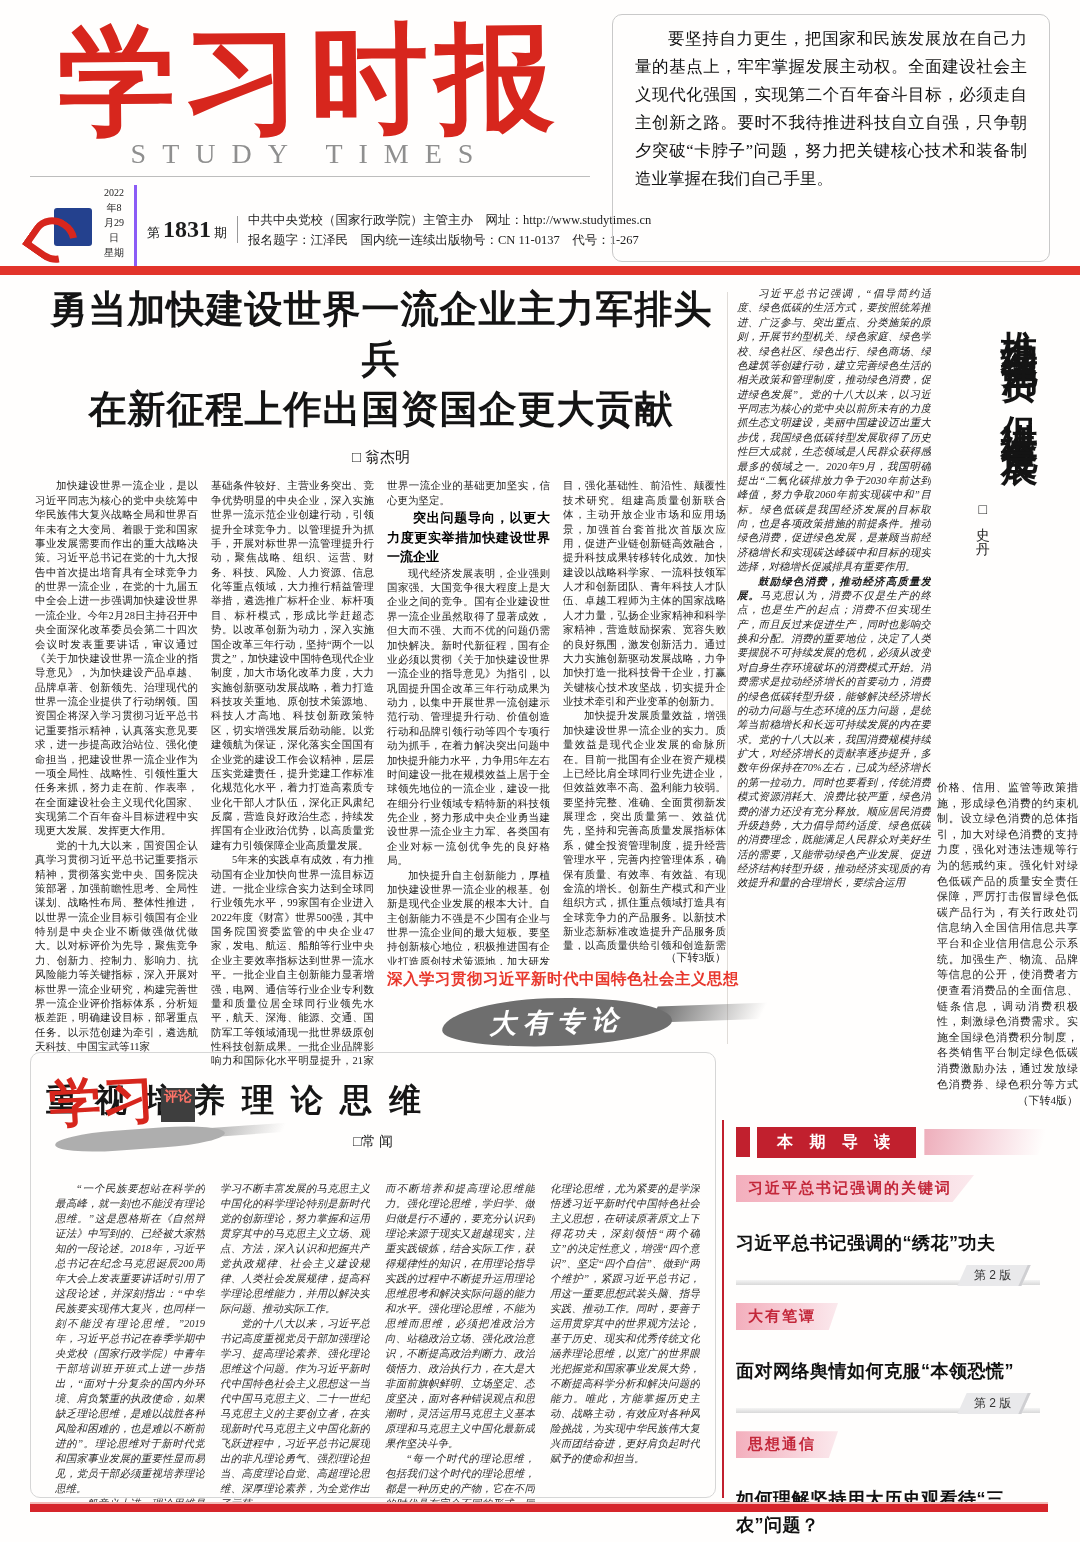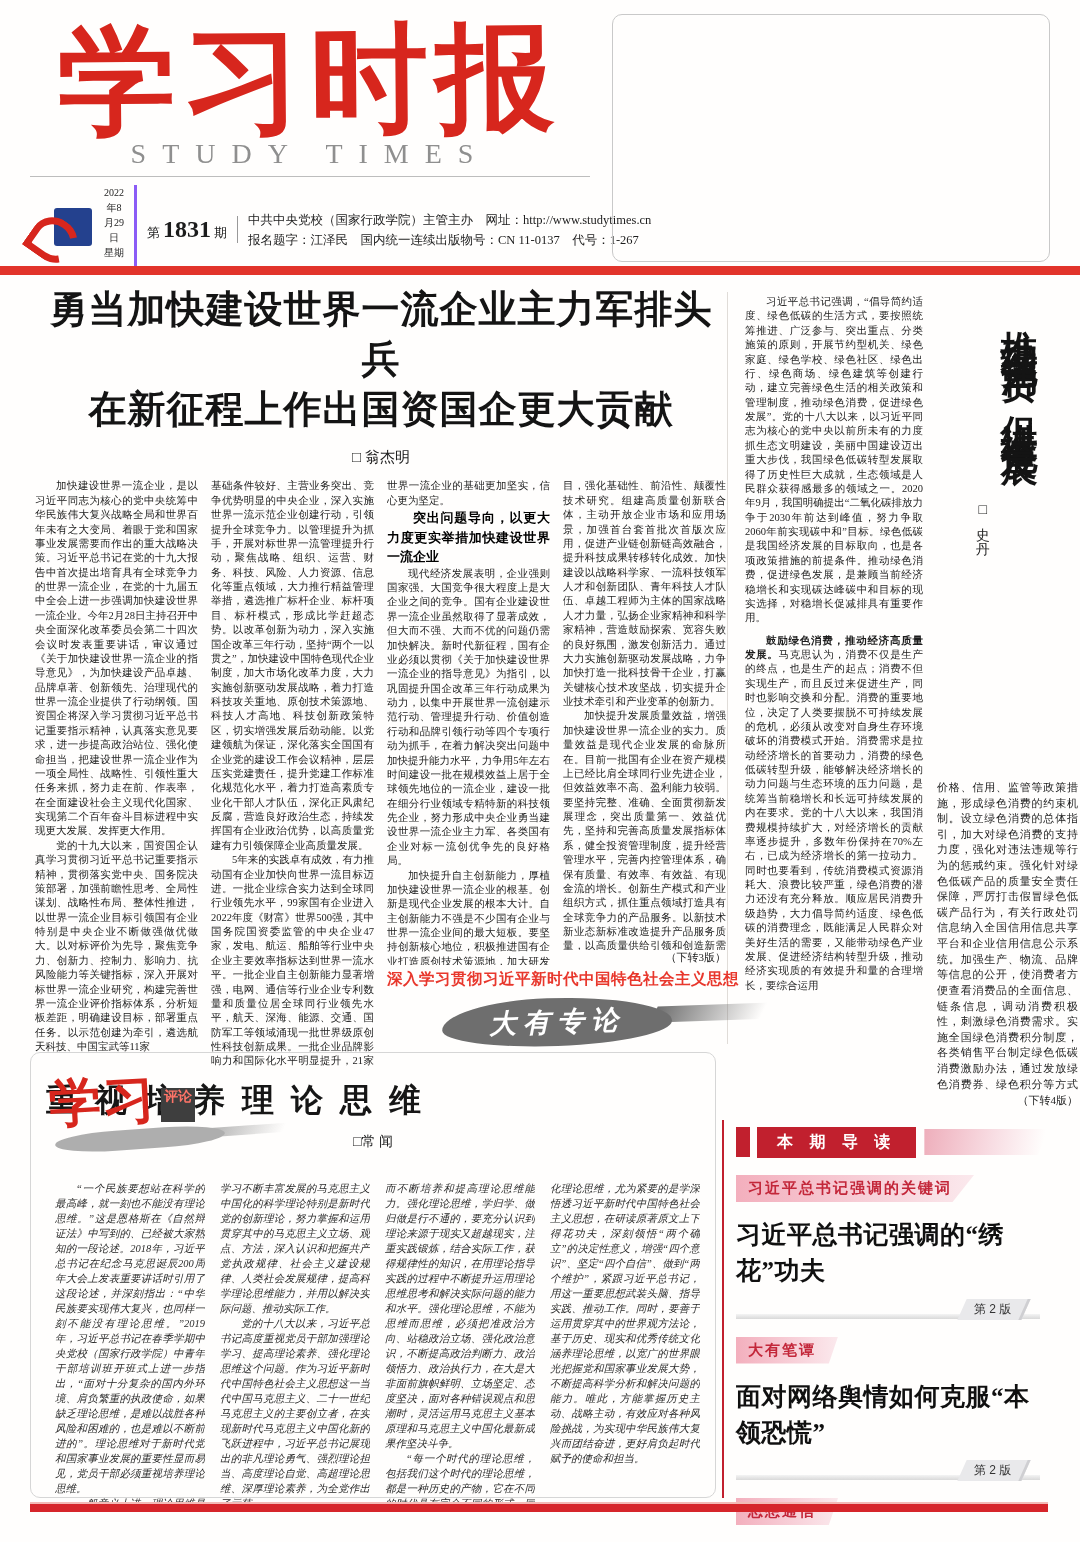--- a/index.html
+++ b/index.html
@@ -57,21 +57,21 @@
          border-radius:46% 54% 50% 50% / 60% 55% 45% 40%;transform:rotate(-2deg);
          display:flex;align-items:center;justify-content:center;}
   .brush:after{content:"";position:absolute;right:-92px;top:12px;width:110px;height:16px;
                background:linear-gradient(to right,#6e6e6e,rgba(110,110,110,0));transform:skewX(-28deg);}
   .brush-label{color:#fff;font-size:27px;font-weight:bold;font-style:italic;letter-spacing:7px;
                font-family:"DejaVu Serif",serif;}
 
   
   .green{position:absolute;left:737px;top:287px;width:341px;display:flex;}
   .gcol1{width:194px;height:833px;overflow:hidden;font-size:10.5px;line-height:1.37;text-align:justify;}
-  .gcol1 p{margin:8px;}
+  .gcol1 p{margin:0;font-style:italic;}
   .blead{font-weight:bold;}
   .gright{width:141px;margin-left:6px;display:flex;flex-direction:column;}
   .ghead{height:488px;display:flex;justify-content:center;}
   .gbyline{writing-mode:vertical-rl;font-size:14px;margin-top:215px;margin-right:6px;color:#222;height:120px;}
   .gtitle{writing-mode:vertical-rl;font-size:37px;font-weight:900;letter-spacing:7px;line-height:1.2;
           color:#141414;margin-top:14px;font-family:"DejaVu Serif",serif;}
   .gcol2{height:340px;margin-top:5px;display:flex;flex-direction:column;font-size:11px;line-height:1.42;
          text-align:justify;}
   .gcol2 .coltext p{margin:0;}
 
@@ -103,22 +103,22 @@
   .dg-bar{width:14px;height:30px;background:#c1202e;margin-right:7px;}
   .dg-label{background:#c1202e;color:#fff;font-size:16px;font-weight:bold;letter-spacing:6px;
             padding:5px 20px;}
   .dg-tail{flex:1;height:26px;margin-left:8px;
            background:linear-gradient(100deg,#eeaebb 0%,#f8dde3 55%,rgba(255,255,255,0) 95%);
            clip-path:polygon(0 0,100% 0,92% 100%,0 100%);}
   .dg-item{margin-top:17px;}
   .dg-tag{display:inline-block;background:linear-gradient(to right,#f3afbd,#fbe9ed);color:#c3273a;
           font-size:15px;font-weight:bold;letter-spacing:2px;padding:4px 22px 4px 12px;
           clip-path:polygon(0 0,100% 0,91% 100%,0 100%);}
-  .dg-title{font-family:Liberation Serif, serif;font-size:25px;font-weight:bold;color:#101010;
-            margin:15px 2px 10px 0;line-height:1.45;letter-spacing:0.5px;}
+  .dg-title{font-family:Liberation Sans, sans-serif;font-size:18px;font-weight:bold;color:#101010;
+            margin:28px 2px 10px 0;line-height:1.45;letter-spacing:0.5px;}
   .dg-pageline{position:relative;height:20px;margin-right:8px;}
   .dg-rule{position:absolute;left:0;right:0;bottom:1px;height:5px;
            background:linear-gradient(to bottom,#f4f4f4,#d9d9d9);}
   .dg-page{position:absolute;right:14px;bottom:0;background:#e9e9eb;transform:skewX(-24deg);
            font-size:12px;color:#333;padding:2px 12px;border-right:3px solid #cfcfd2;}
   .dg-page span{display:inline-block;transform:skewX(24deg);}
 
   .bottom-rule{position:absolute;left:30px;top:1502px;width:1018px;height:8px;background:#d6252b;
                border-top:2px solid #f2b9b6;}
 </style>
@@ -143,20 +143,21 @@
         <div class="issue-block">
           <span>第</span><span class="issue-no">1831</span><span>期</span>
         </div>
         <div class="pub-block">
           <div>中共中央党校（国家行政学院）主管主办　网址：http://www.studytimes.cn</div>
           <div>报名题字：江泽民　国内统一连续出版物号：CN 11-0137　代号：1-267</div>
         </div>
       </div>
     </div>
     <aside class="quote-box">
+      <div class="quote-body">要坚持自力更生，把国家和民族发展放在自己力量的基点上，牢牢掌握发展主动权。全面建设社会主义现代化强国，实现第二个百年奋斗目标，必须走自主创新之路。要时不我待推进科技自立自强，只争朝夕突破“卡脖子”问题，努力把关键核心技术和装备制造业掌握在我们自己手里。</div>
     </aside>
   </header>
 
   <div class="red-rule"></div>
   <div class="vsep"></div>
 
   <section class="lead">
     <div class="lead-h1">勇当加快建设世界一流企业主力军排头兵</div>
     <div class="lead-h1">在新征程上作出国资国企更大贡献</div>
     <div class="byline">□ 翁杰明</div>

